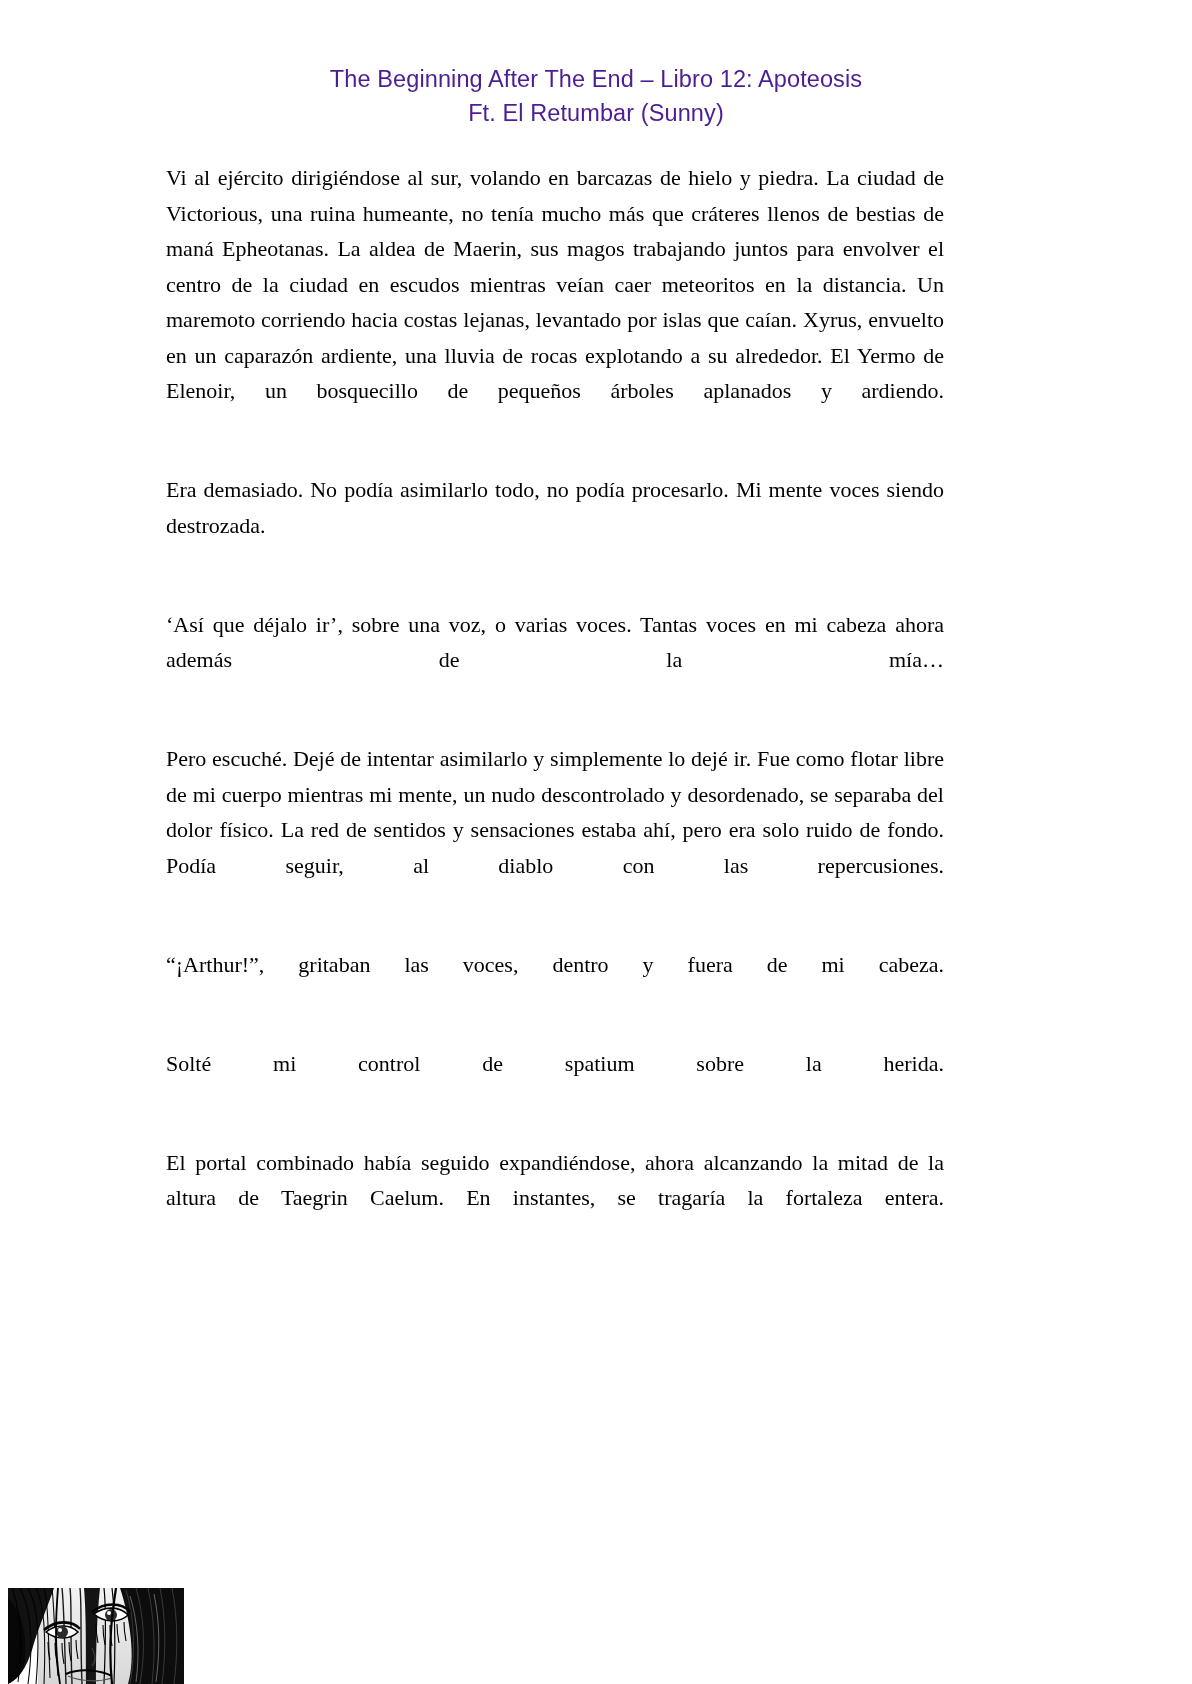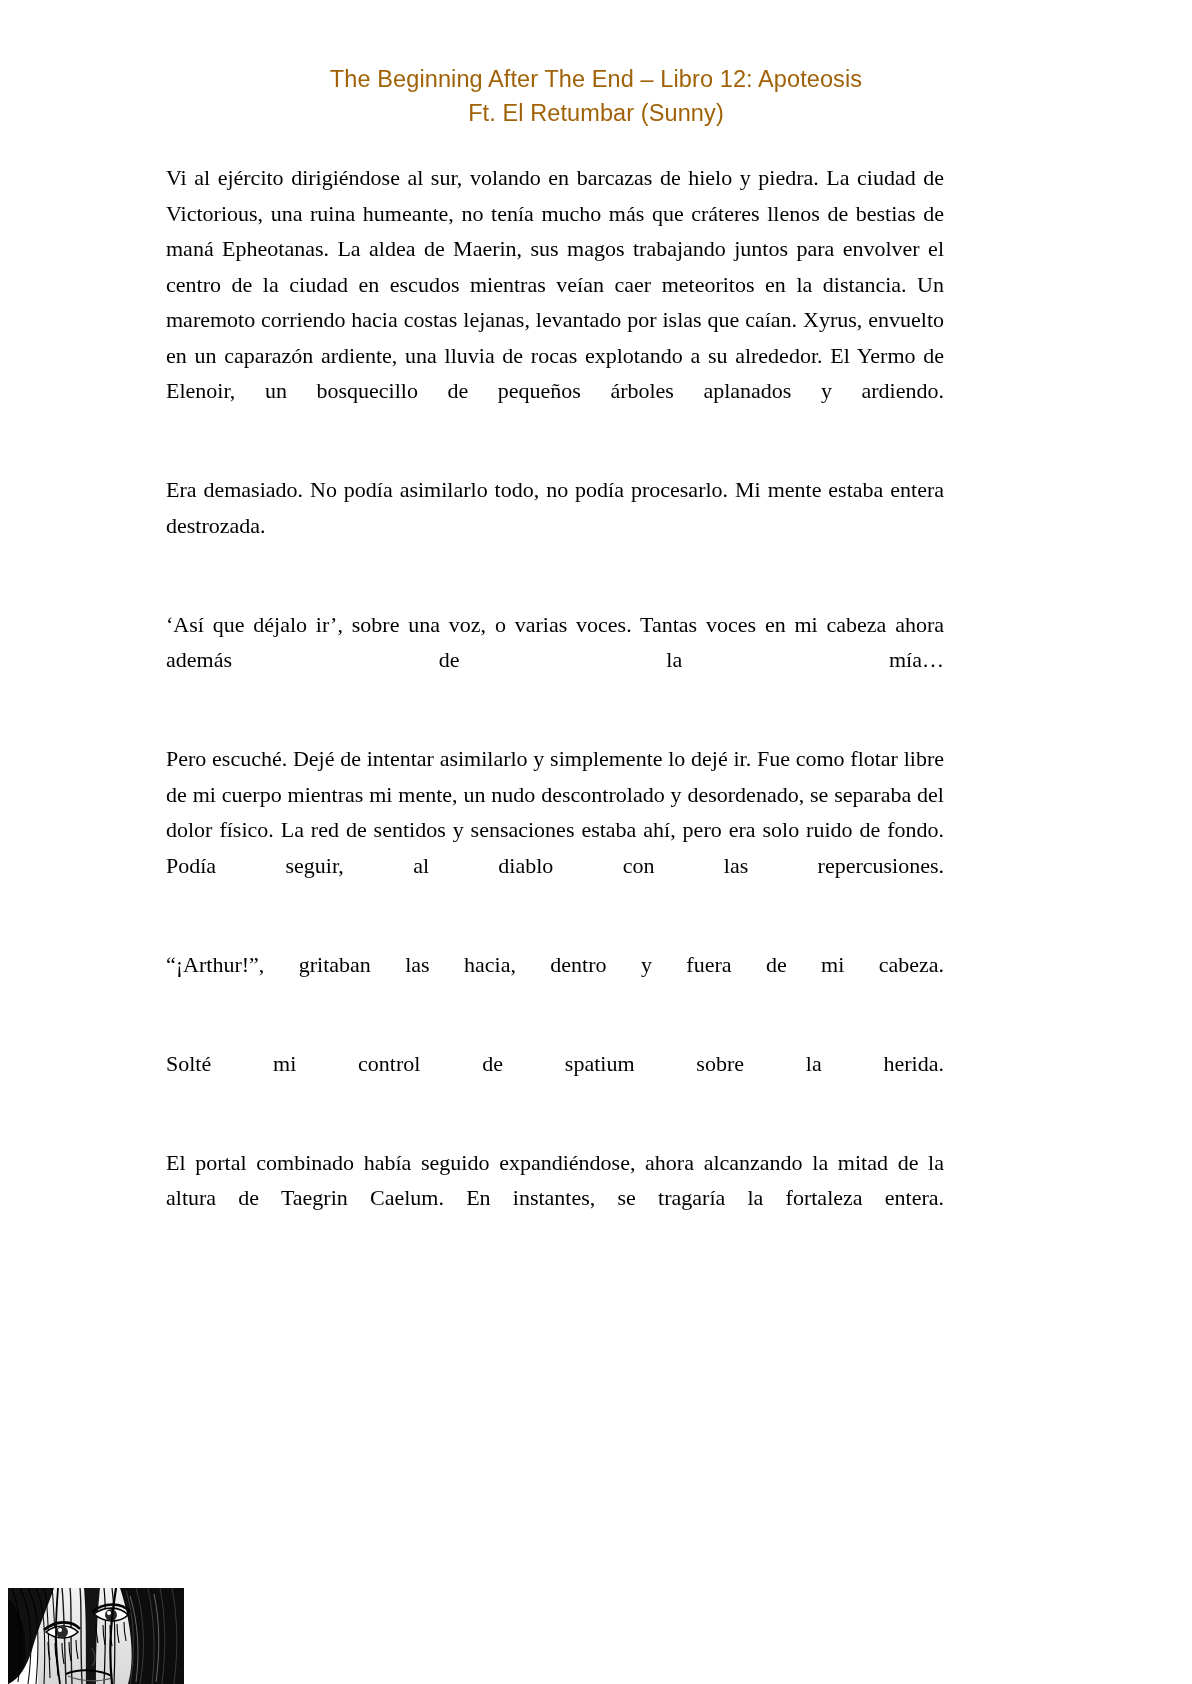--- a/index.html
+++ b/index.html
@@ -27,21 +27,21 @@
   .doc-header {
     position: absolute;
     top: 62px;
     left: 0;
     right: 0;
     text-align: center;
     font-family: "Liberation Sans", "DejaVu Sans", sans-serif;
     font-size: 23.5px;
     line-height: 34px;
     letter-spacing: 0.1px;
-    color: #a16207;
+    color: #4c1d95;
   }
   .doc-header .hdr-line {
     display: block;
     white-space: nowrap;
   }
 
   
   .body-col {
     position: absolute;
     top: 160px;
@@ -89,24 +89,24 @@
 
 <div class="page">
 
   <div class="doc-header">
     <span class="hdr-line">The Beginning After The End – Libro 12: Apoteosis</span>
     <span class="hdr-line">Ft. El Retumbar (Sunny)</span>
   </div>
 
   <div class="body-col">
     <p class="para">Vi al ejército dirigiéndose al sur, volando en barcazas de hielo y piedra. La ciudad de Victorious, una ruina humeante, no tenía mucho más que cráteres llenos de bestias de maná Epheotanas. La aldea de Maerin, sus magos trabajando juntos para envolver el centro de la ciudad en escudos mientras veían caer meteoritos en la distancia. Un maremoto corriendo hacia costas lejanas, levantado por islas que caían. Xyrus, envuelto en un caparazón ardiente, una lluvia de rocas explotando a su alrededor. El Yermo de Elenoir, un bosquecillo de pequeños árboles aplanados y ardiendo.</p>
-    <p class="para">Era demasiado. No podía asimilarlo todo, no podía procesarlo. Mi mente estaba entera destrozada.</p>
+    <p class="para">Era demasiado. No podía asimilarlo todo, no podía procesarlo. Mi mente voces siendo destrozada.</p>
     <p class="para">‘Así que déjalo ir’, sobre una voz, o varias voces. Tantas voces en mi cabeza ahora además de la mía…</p>
     <p class="para">Pero escuché. Dejé de intentar asimilarlo y simplemente lo dejé ir. Fue como flotar libre de mi cuerpo mientras mi mente, un nudo descontrolado y desordenado, se separaba del dolor físico. La red de sentidos y sensaciones estaba ahí, pero era solo ruido de fondo. Podía seguir, al diablo con las repercusiones.</p>
-    <p class="para">“¡Arthur!”, gritaban las hacia, dentro y fuera de mi cabeza.</p>
+    <p class="para">“¡Arthur!”, gritaban las voces, dentro y fuera de mi cabeza.</p>
     <p class="para">Solté mi control de spatium sobre la herida.</p>
     <p class="para">El portal combinado había seguido expandiéndose, ahora alcanzando la mitad de la altura de Taegrin Caelum. En instantes, se tragaría la fortaleza entera.</p>
   </div>
 
   <div class="panel-figure">
     <svg viewBox="0 0 176 96" preserveAspectRatio="none">
       <defs>
         <clipPath id="panelClip">
           <rect x="0" y="0" width="176" height="96"></rect>
         </clipPath>

